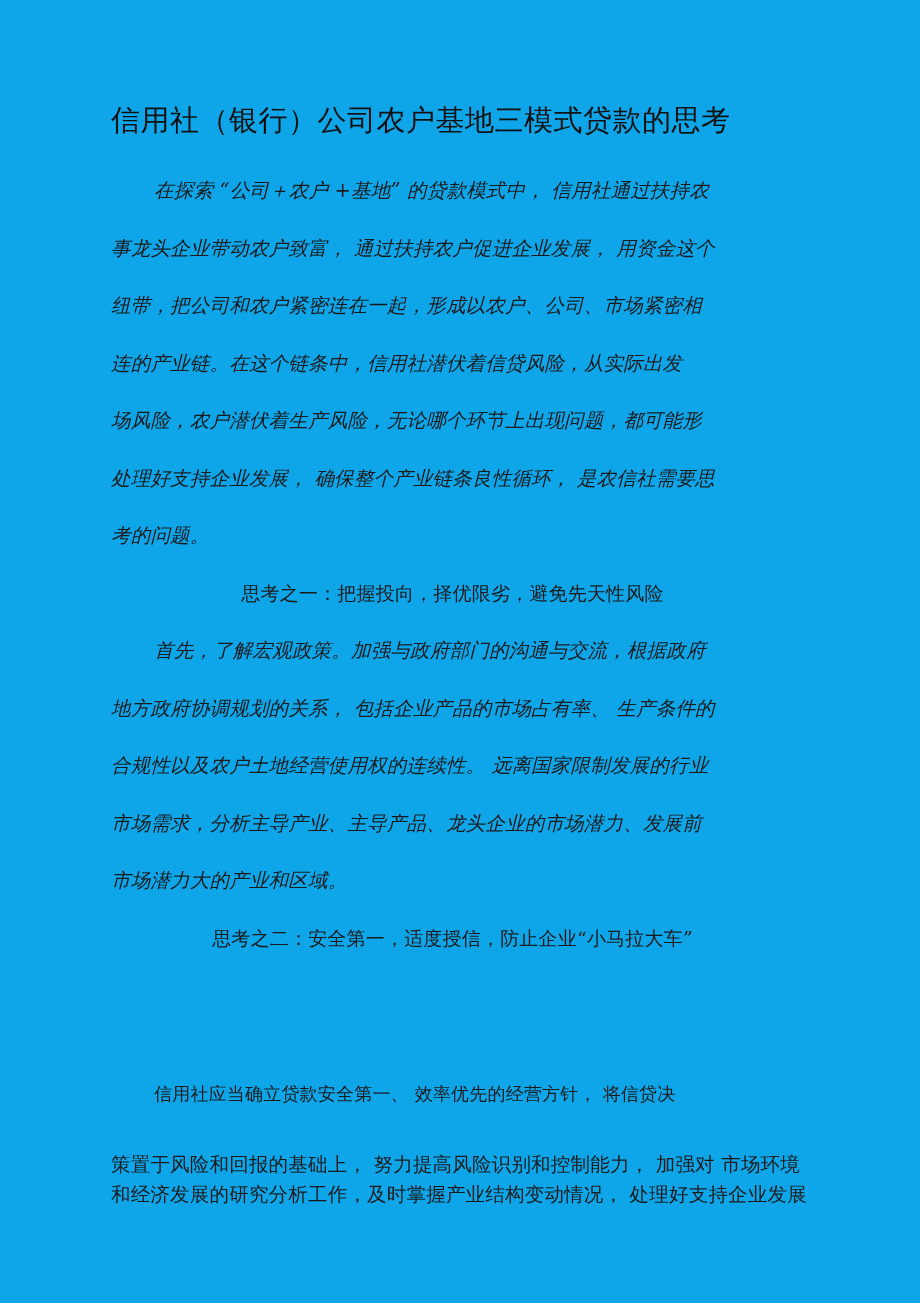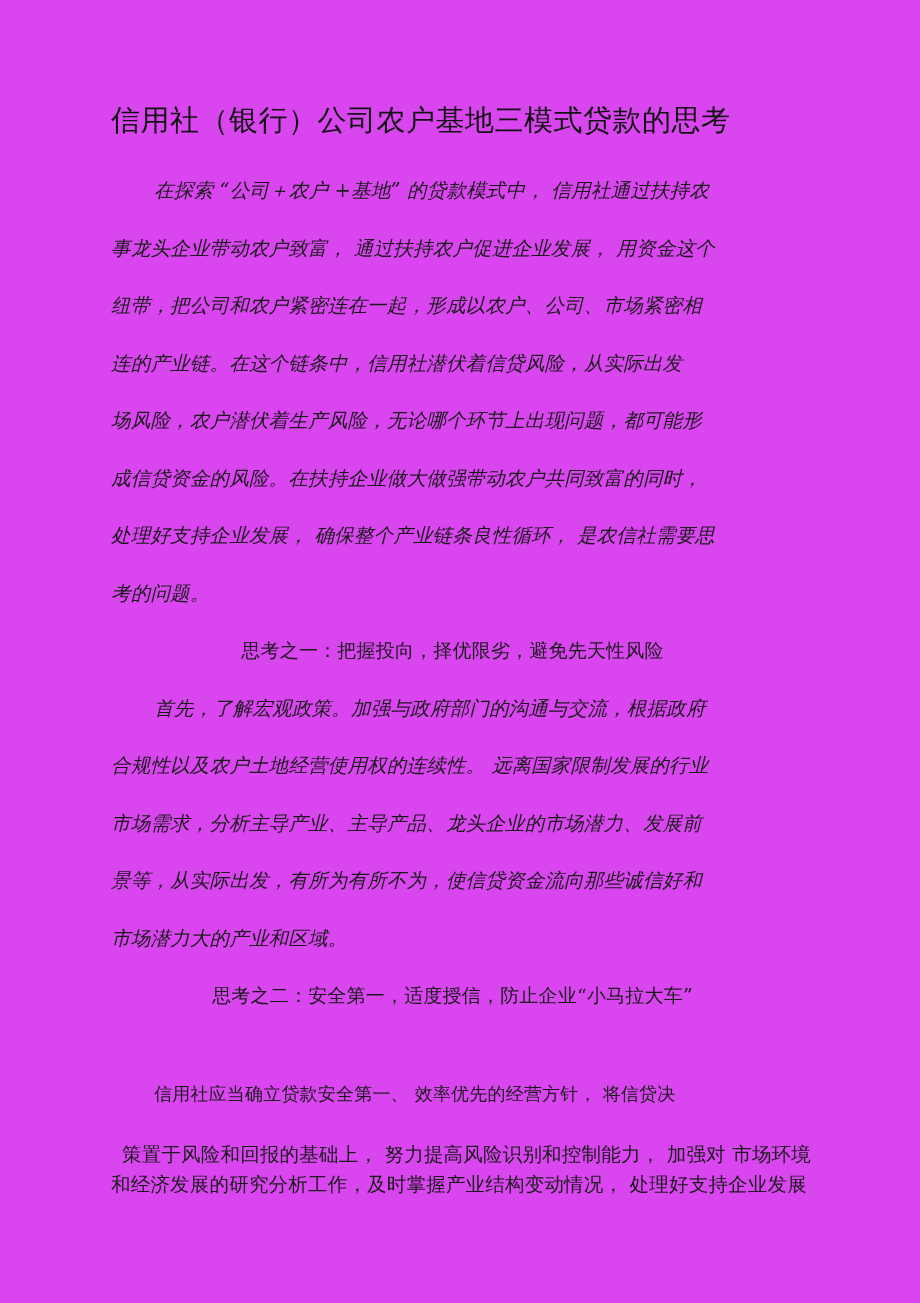--- a/index.html
+++ b/index.html
@@ -13,21 +13,21 @@
     overflow: hidden;
     font-family: "DejaVu Serif", "Liberation Serif", serif;
     color: #1a1a1a;
     -webkit-font-smoothing: antialiased;
   }
 
   .page {
     position: relative;
     width: 920px;
     height: 1303px;
-    background: #d946ef;
+    background: #0ea5e9;
   }
 
   
   .doc-title {
     position: absolute;
     top: 100px;
     left: 111px;
     width: 700px;
     font-size: 29px;
     line-height: 40px;
@@ -87,48 +87,46 @@
   }
 
   .tail-tight {
     font-size: 19.5px;
     line-height: 30px;
     letter-spacing: 0.2px;
     color: #1a1a1a;
     white-space: pre;
   }
   .tail-tight.first {
-    margin-top: 17px;
-    text-align: right;
+    margin-top: 27px;
   }
 </style>
 </head>
 <body>
 
 <div class="page">
 
   <div class="doc-title">信用社（银行）公司农户基地三模式贷款的思考</div>
 
   <div class="body-block">
 
     <div class="para-line indent">在探索 “公司＋农户 +基地” 的贷款模式中， 信用社通过扶持农</div>
     <div class="para-line">事龙头企业带动农户致富， 通过扶持农户促进企业发展， 用资金这个</div>
     <div class="para-line">纽带，把公司和农户紧密连在一起，形成以农户、公司、市场紧密相</div>
     <div class="para-line">连的产业链。在这个链条中，信用社潜伏着信贷风险，从实际出发</div>
     <div class="para-line">场风险，农户潜伏着生产风险，无论哪个环节上出现问题，都可能形</div>
-    <div class="para-line">成信贷资金的风险。在扶持企业做大做强带动农户共同致富的同时，</div>
     <div class="para-line">处理好支持企业发展， 确保整个产业链条良性循环， 是农信社需要思</div>
     <div class="para-line">考的问题。</div>
 
     <div class="heading-line">思考之一：把握投向，择优限劣，避免先天性风险</div>
 
     <div class="para-line indent">首先，了解宏观政策。加强与政府部门的沟通与交流，根据政府</div>
+    <div class="para-line">地方政府协调规划的关系， 包括企业产品的市场占有率、 生产条件的</div>
     <div class="para-line">合规性以及农户土地经营使用权的连续性。 远离国家限制发展的行业</div>
     <div class="para-line">市场需求，分析主导产业、主导产品、龙头企业的市场潜力、发展前</div>
-    <div class="para-line">景等，从实际出发，有所为有所不为，使信贷资金流向那些诚信好和</div>
     <div class="para-line">市场潜力大的产业和区域。</div>
 
     <div class="heading-line">思考之二：安全第一，适度授信，防止企业“小马拉大车”</div>
 
   </div>
 
   <div class="tail-block">
     <div class="tail-lead">信用社应当确立贷款安全第一、 效率优先的经营方针， 将信贷决</div>
     <div class="tail-tight first">策置于风险和回报的基础上， 努力提高风险识别和控制能力， 加强对 市场环境</div>
     <div class="tail-tight">和经济发展的研究分析工作，及时掌握产业结构变动情况， 处理好支持企业发展</div>

